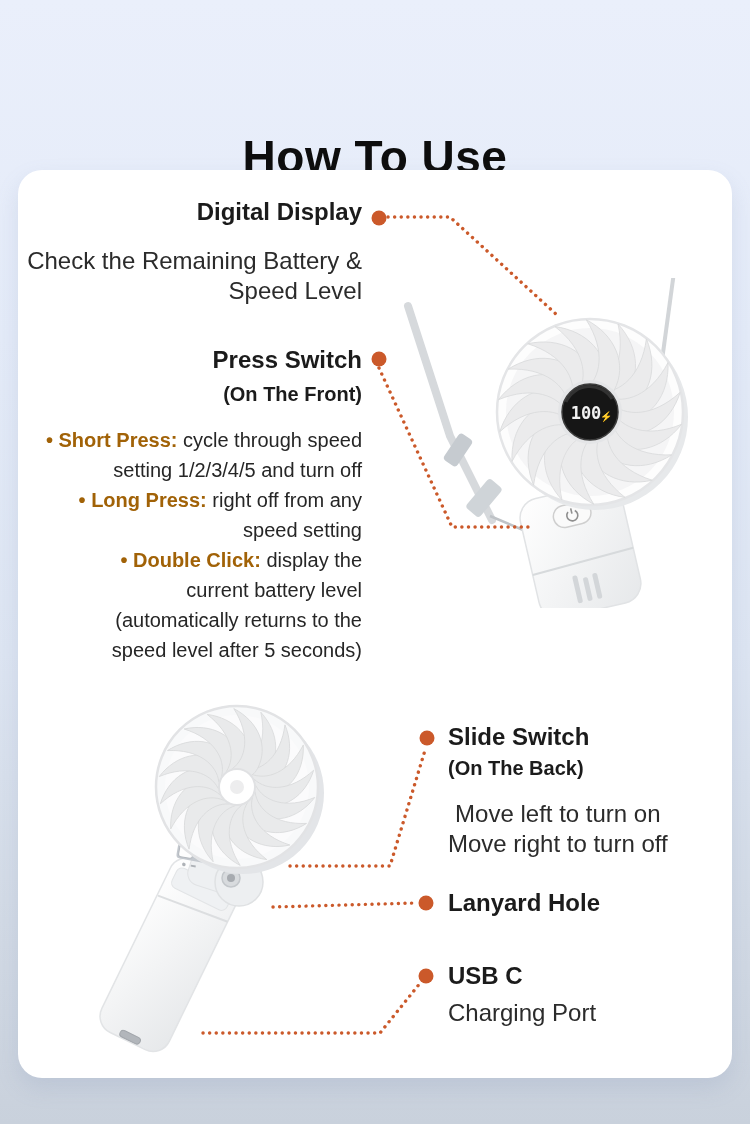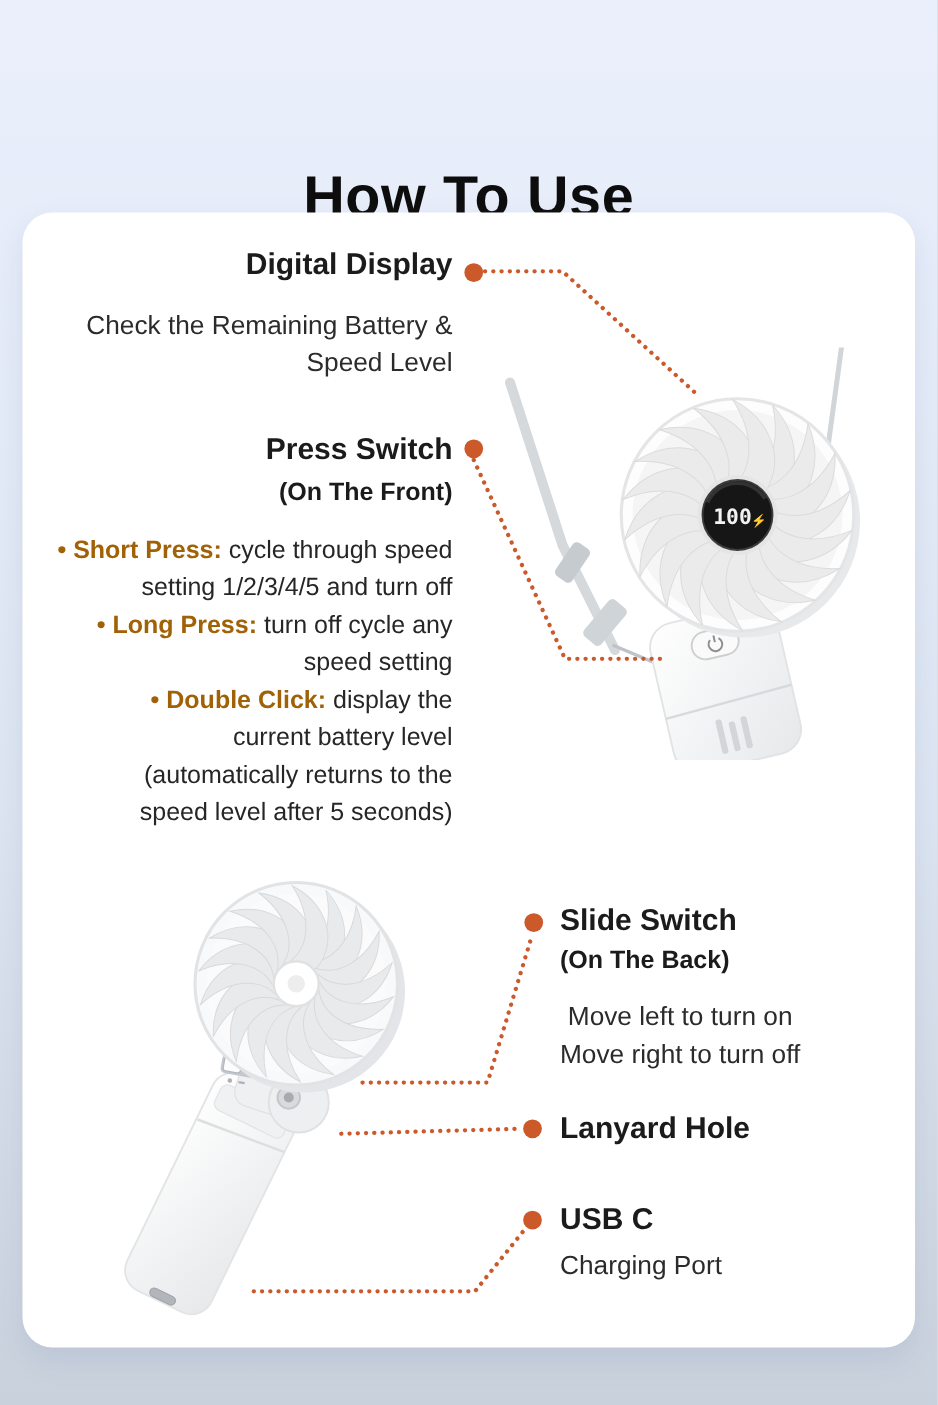--- a/index.html
+++ b/index.html
@@ -12,21 +12,21 @@
     position:absolute;top:86px;left:0;width:100%;text-align:center;
     font-size:46px;font-weight:bold;color:#0d0d0d;letter-spacing:.5px;margin-top:44px;
   }
   .card{
     position:absolute;left:18px;top:170px;width:714px;height:908px;
     background:#ffffff;border-radius:24px;
     box-shadow:0 10px 22px rgba(120,140,175,.18);
   }
   .label{position:absolute;font-size:24px;font-weight:bold;color:#1b1b1b;line-height:34px;}
   .sublabel{position:absolute;font-size:20px;font-weight:bold;color:#1b1b1b;line-height:26px;}
-  .body-text{position:absolute;font-size:21px;color:#2b2b2b;line-height:30px;white-space:pre-line;}
+  .body-text{position:absolute;font-size:24px;color:#2b2b2b;line-height:30px;white-space:pre-line;}
   .ralign{right:370px;text-align:right;}
   .lalign{left:430px;text-align:center;}
   .bullets{position:absolute;right:370px;top:255px;text-align:right;
            font-size:20px;line-height:30px;color:#262626;}
   .bullets b{color:#a16207;}
   .bullets .rest{white-space:pre-line;}
   .overlay,.fansvg{position:absolute;pointer-events:none;}
 </style>
 </head>
 <body>
@@ -40,21 +40,21 @@
     <div class="label ralign" style="top:25px;">Digital Display</div>
     <div class="body-text ralign" style="top:76px;">Check the Remaining Battery &amp;
 Speed Level</div>
 
     <div class="label ralign" style="top:173px;">Press Switch</div>
     <div class="sublabel ralign" style="top:211px;">(On The Front)</div>
 
     <div class="bullets">
       <div><b>• Short Press:</b><span class="rest"> cycle through speed
 setting 1/2/3/4/5 and turn off</span></div>
-      <div><b>• Long Press:</b><span class="rest"> turn off cycle any
+      <div><b>• Long Press:</b><span class="rest"> right off from any
 speed setting</span></div>
       <div><b>• Double Click:</b><span class="rest"> display the
 current battery level
 (automatically returns to the
 speed level after 5 seconds)</span></div>
     </div>
 
     <div class="label lalign" style="top:550px;">Slide Switch</div>
     <div class="sublabel lalign" style="top:585px;">(On The Back)</div>
     <div class="body-text lalign" style="top:629px;">Move left to turn on

